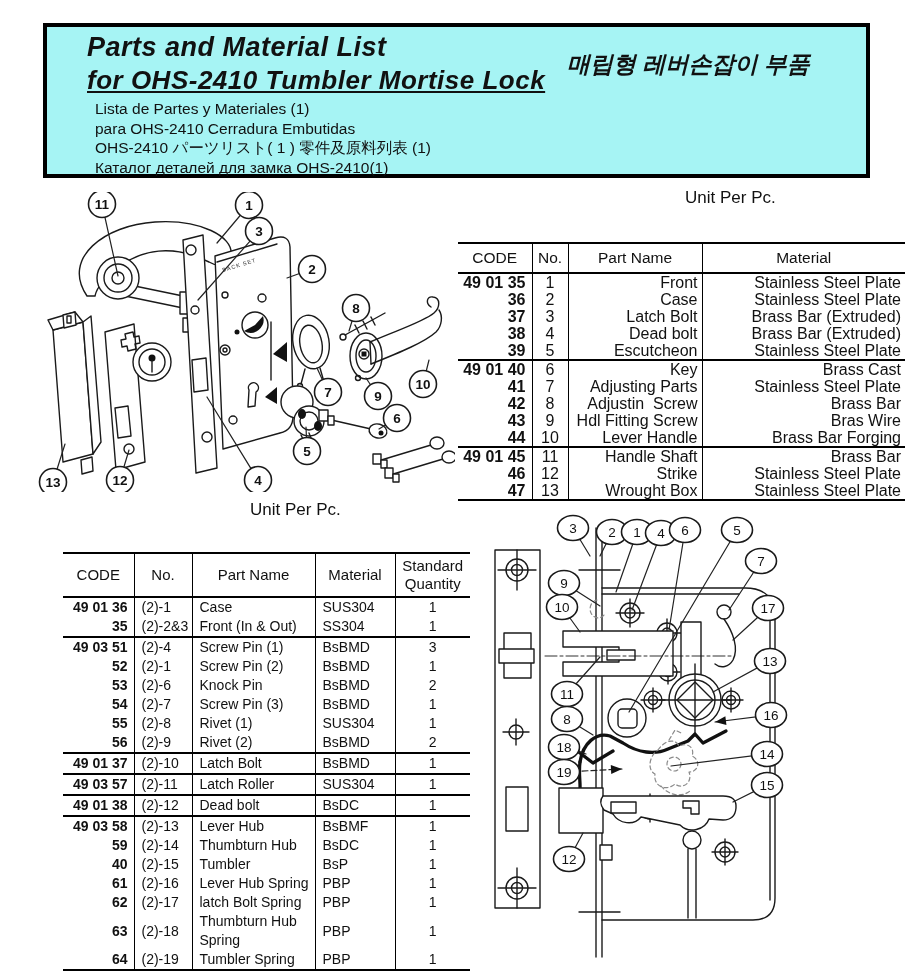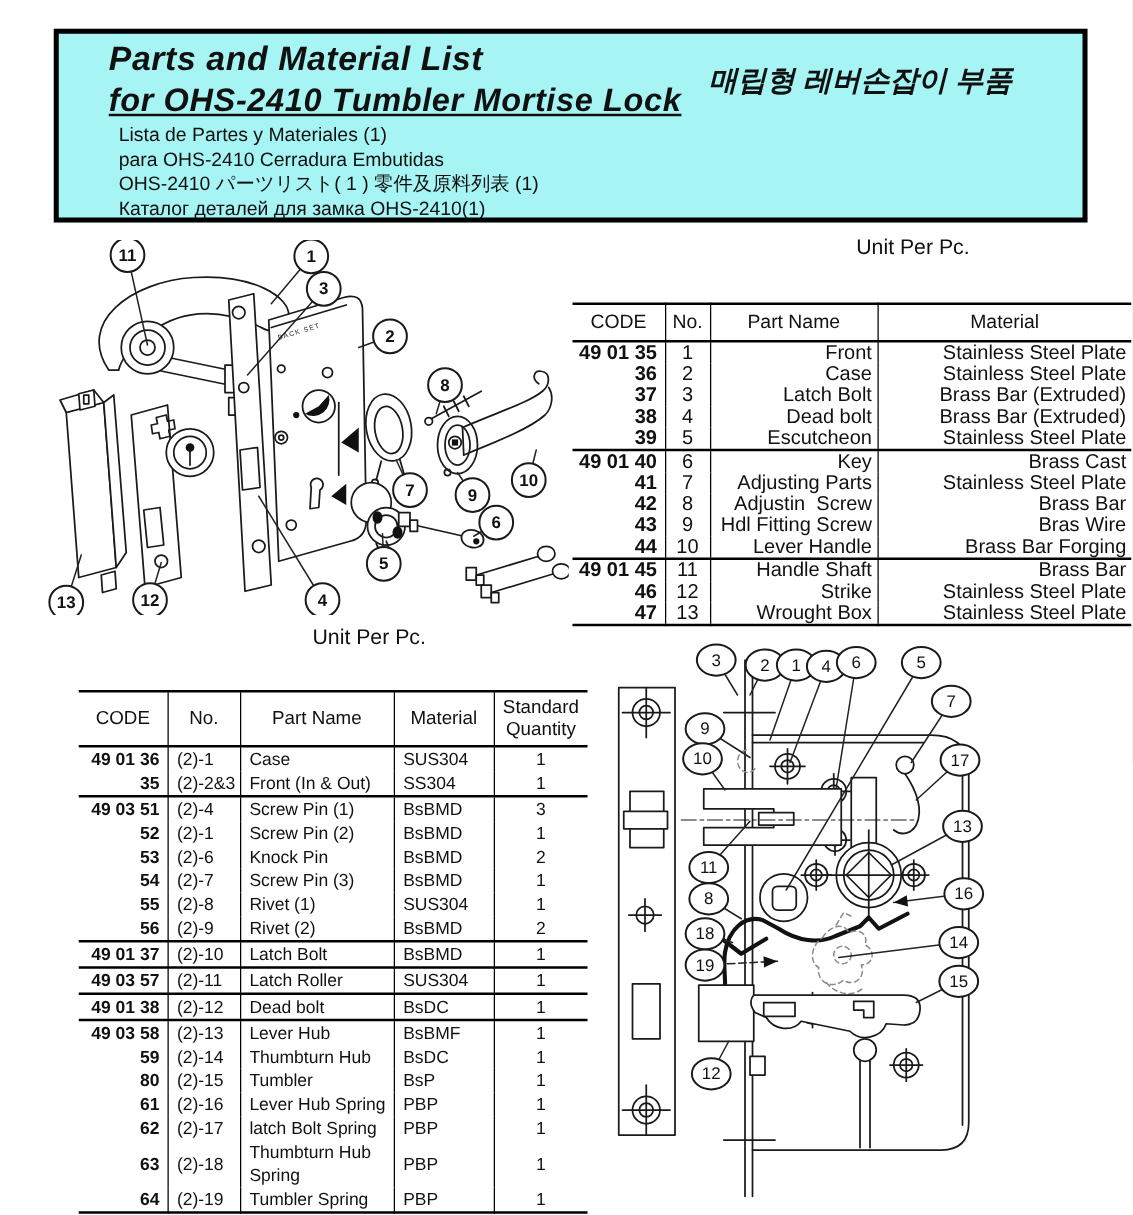--- a/index.html
+++ b/index.html
@@ -290,21 +290,21 @@
           <td>1</td>
         </tr>
         <tr>
           <td>59</td>
           <td>(2)-14</td>
           <td>Thumbturn Hub</td>
           <td>BsDC</td>
           <td>1</td>
         </tr>
         <tr>
-          <td>80</td>
+          <td>40</td>
           <td>(2)-15</td>
           <td>Tumbler</td>
           <td>BsP</td>
           <td>1</td>
         </tr>
         <tr>
           <td>61</td>
           <td>(2)-16</td>
           <td>Lever Hub Spring</td>
           <td>PBP</td>

